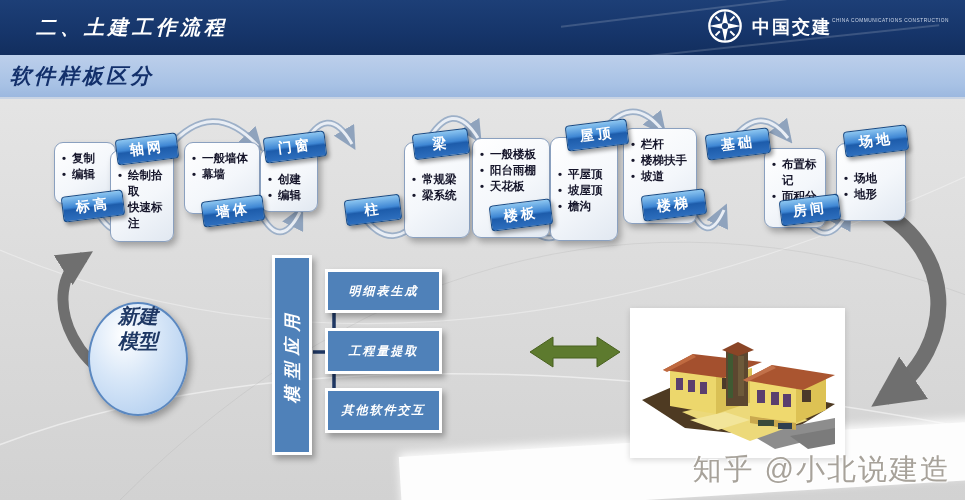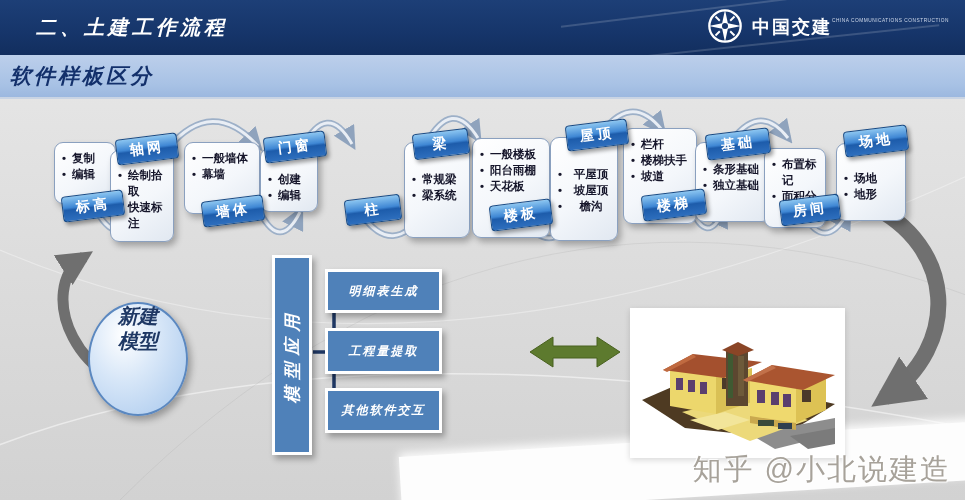--- a/index.html
+++ b/index.html
@@ -194,44 +194,38 @@
   <div class="fbox" style="left:472px; top:138px; width:78px; height:100px;">
     <ul>
         <li>一般楼板</li>
         <li>阳台雨棚</li>
         <li>天花板</li>
       </ul>
   </div>
   <div class="ftab" style="left:490px; top:202px; width:62px;">楼板</div>
 
   <div class="ftab" style="left:566px; top:122px; width:62px;">屋顶</div>
-  <div class="fbox" style="left:550px; top:137px; width:68px; height:104px; padding-top:28px;text-align:center;">
+  <div class="fbox" style="left:550px; top:137px; width:68px; height:104px; padding-top:28px;">
     <ul>
         <li>平屋顶</li>
         <li>坡屋顶</li>
         <li>檐沟</li>
       </ul>
   </div>
 
   <div class="fbox" style="left:623px; top:128px; width:74px; height:96px;">
     <ul>
         <li>栏杆</li>
         <li>楼梯扶手</li>
         <li>坡道</li>
       </ul>
   </div>
   <div class="ftab" style="left:642px; top:192px; width:64px;">楼梯</div>
 
   <div class="ftab" style="left:706px; top:131px; width:64px;">基础</div>
-  <div class="fbox" style="left:695px; top:142px; width:76px; height:80px; padding-top:18px;">
-    <ul>
-        <li>条形基础</li>
-        <li>独立基础</li>
-      </ul>
-  </div>
 
   <div class="fbox" style="left:764px; top:148px; width:62px; height:80px;">
     <ul>
         <li>布置标记</li>
         <li>面积分析</li>
       </ul>
   </div>
   <div class="ftab" style="left:780px; top:197px; width:60px;">房间</div>
 
   <div class="ftab" style="left:844px; top:128px; width:64px;">场地</div>

